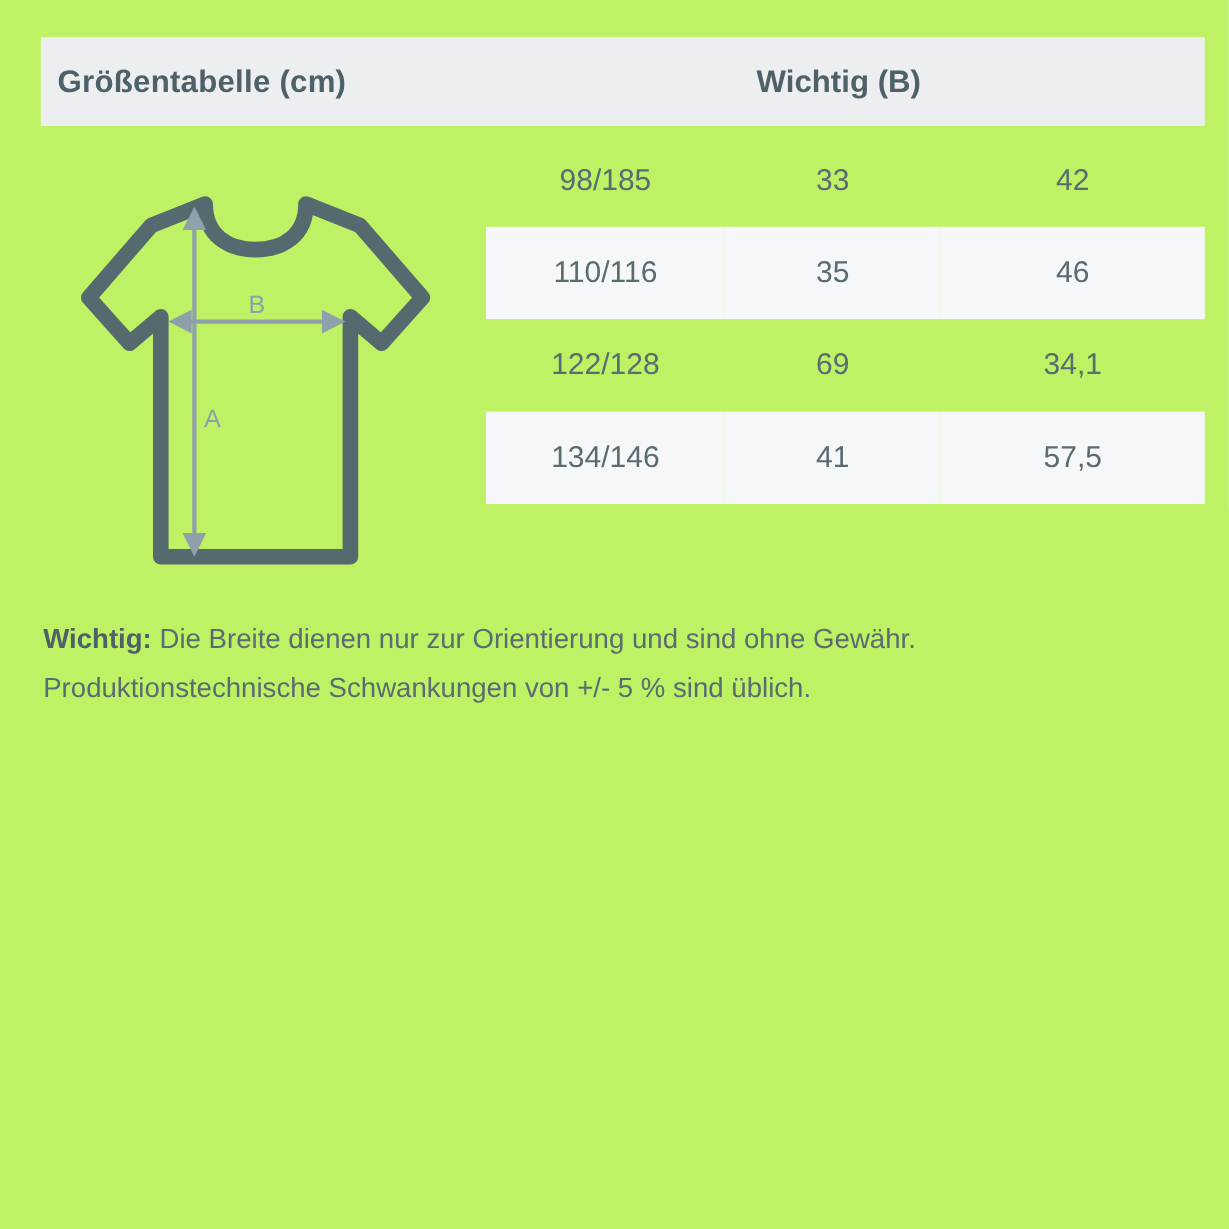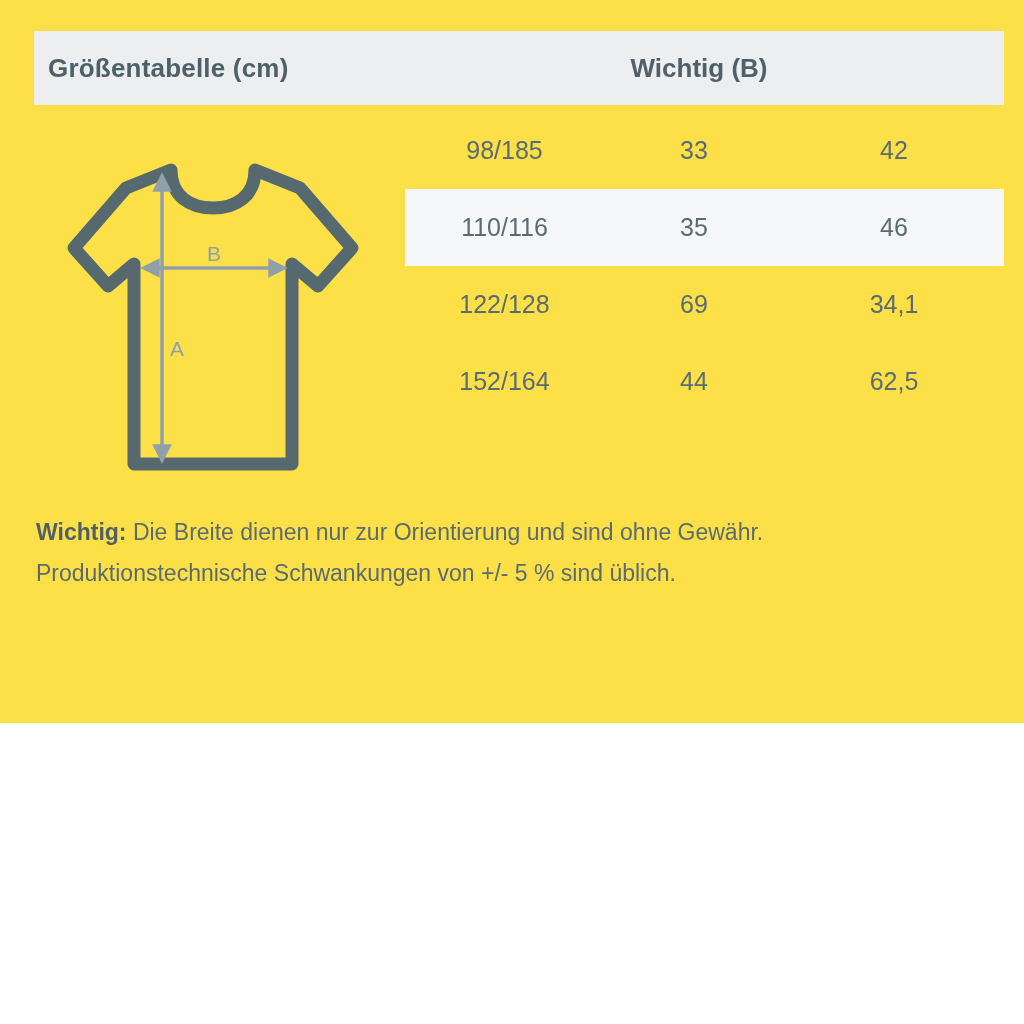--- a/index.html
+++ b/index.html
@@ -13,22 +13,22 @@
     font-family: "Liberation Sans", sans-serif;
     color: #5a6b72;
     -webkit-font-smoothing: antialiased;
   }
 
   .size-chart {
     position: absolute;
     left: 0;
     top: 0;
     width: 1024px;
-    height: 723px;
-    background: #fde047;
+    height: 1024px;
+    background: #bef264;
   }
 
   
   .chart-header {
     position: absolute;
     left: 34px;
     top: 31px;
     width: 970px;
     height: 74px;
     background: #eceef0;
@@ -166,24 +166,24 @@
       <tr class="alt">
         <td class="col-size">110/116</td>
         <td class="col-b">35</td>
         <td class="col-a">46</td>
       </tr>
       <tr>
         <td class="col-size">122/128</td>
         <td class="col-b">69</td>
         <td class="col-a">34,1</td>
       </tr>
-      <tr>
-        <td class="col-size">152/164</td>
-        <td class="col-b">44</td>
-        <td class="col-a">62,5</td>
+      <tr class="alt">
+        <td class="col-size">134/146</td>
+        <td class="col-b">41</td>
+        <td class="col-a">57,5</td>
       </tr>
     </tbody>
   </table>
 
   <div class="note">
     <span><b>Wichtig:</b><span> Die Breite dienen nur zur Orientierung und sind ohne Gewähr.</span></span><br>
     <span>Produktionstechnische Schwankungen von +/- 5 % sind üblich.</span>
   </div>
 
 </div>

